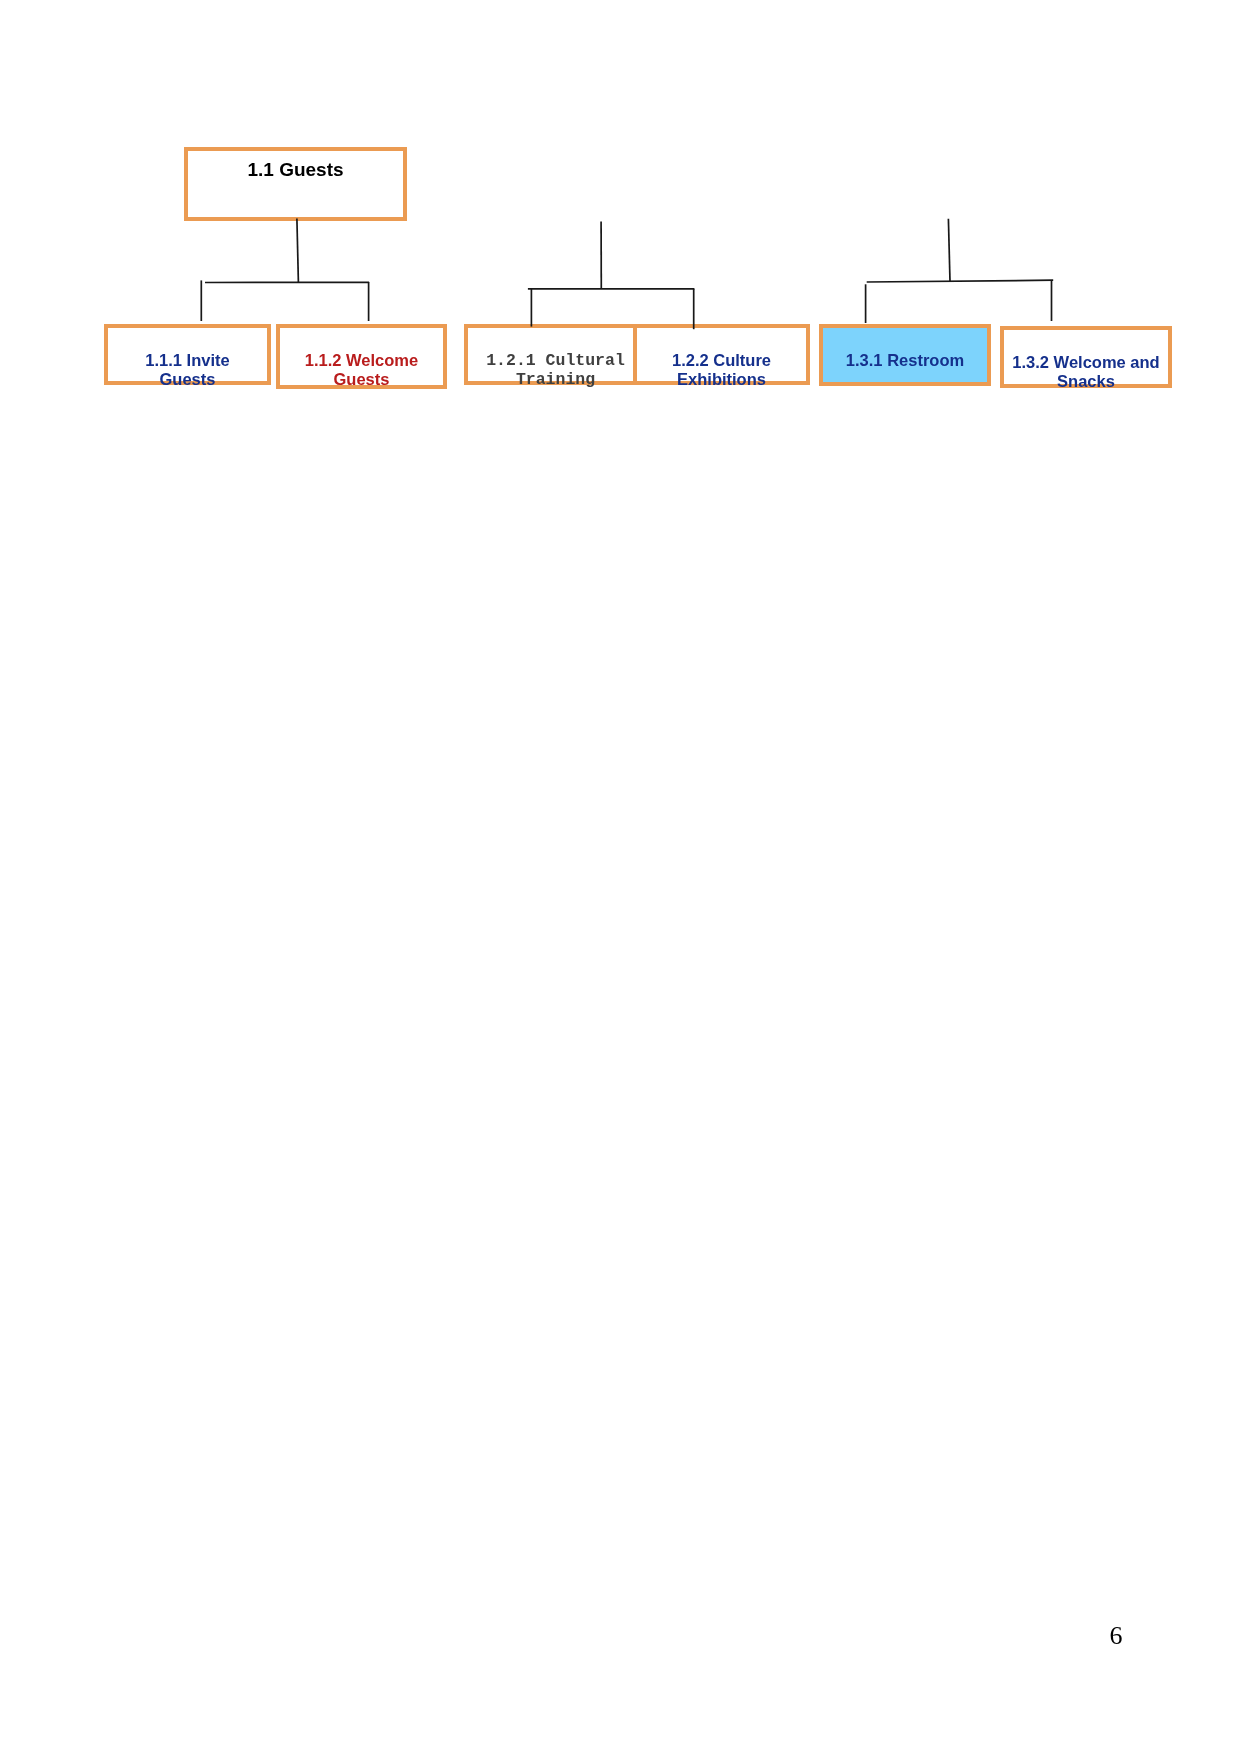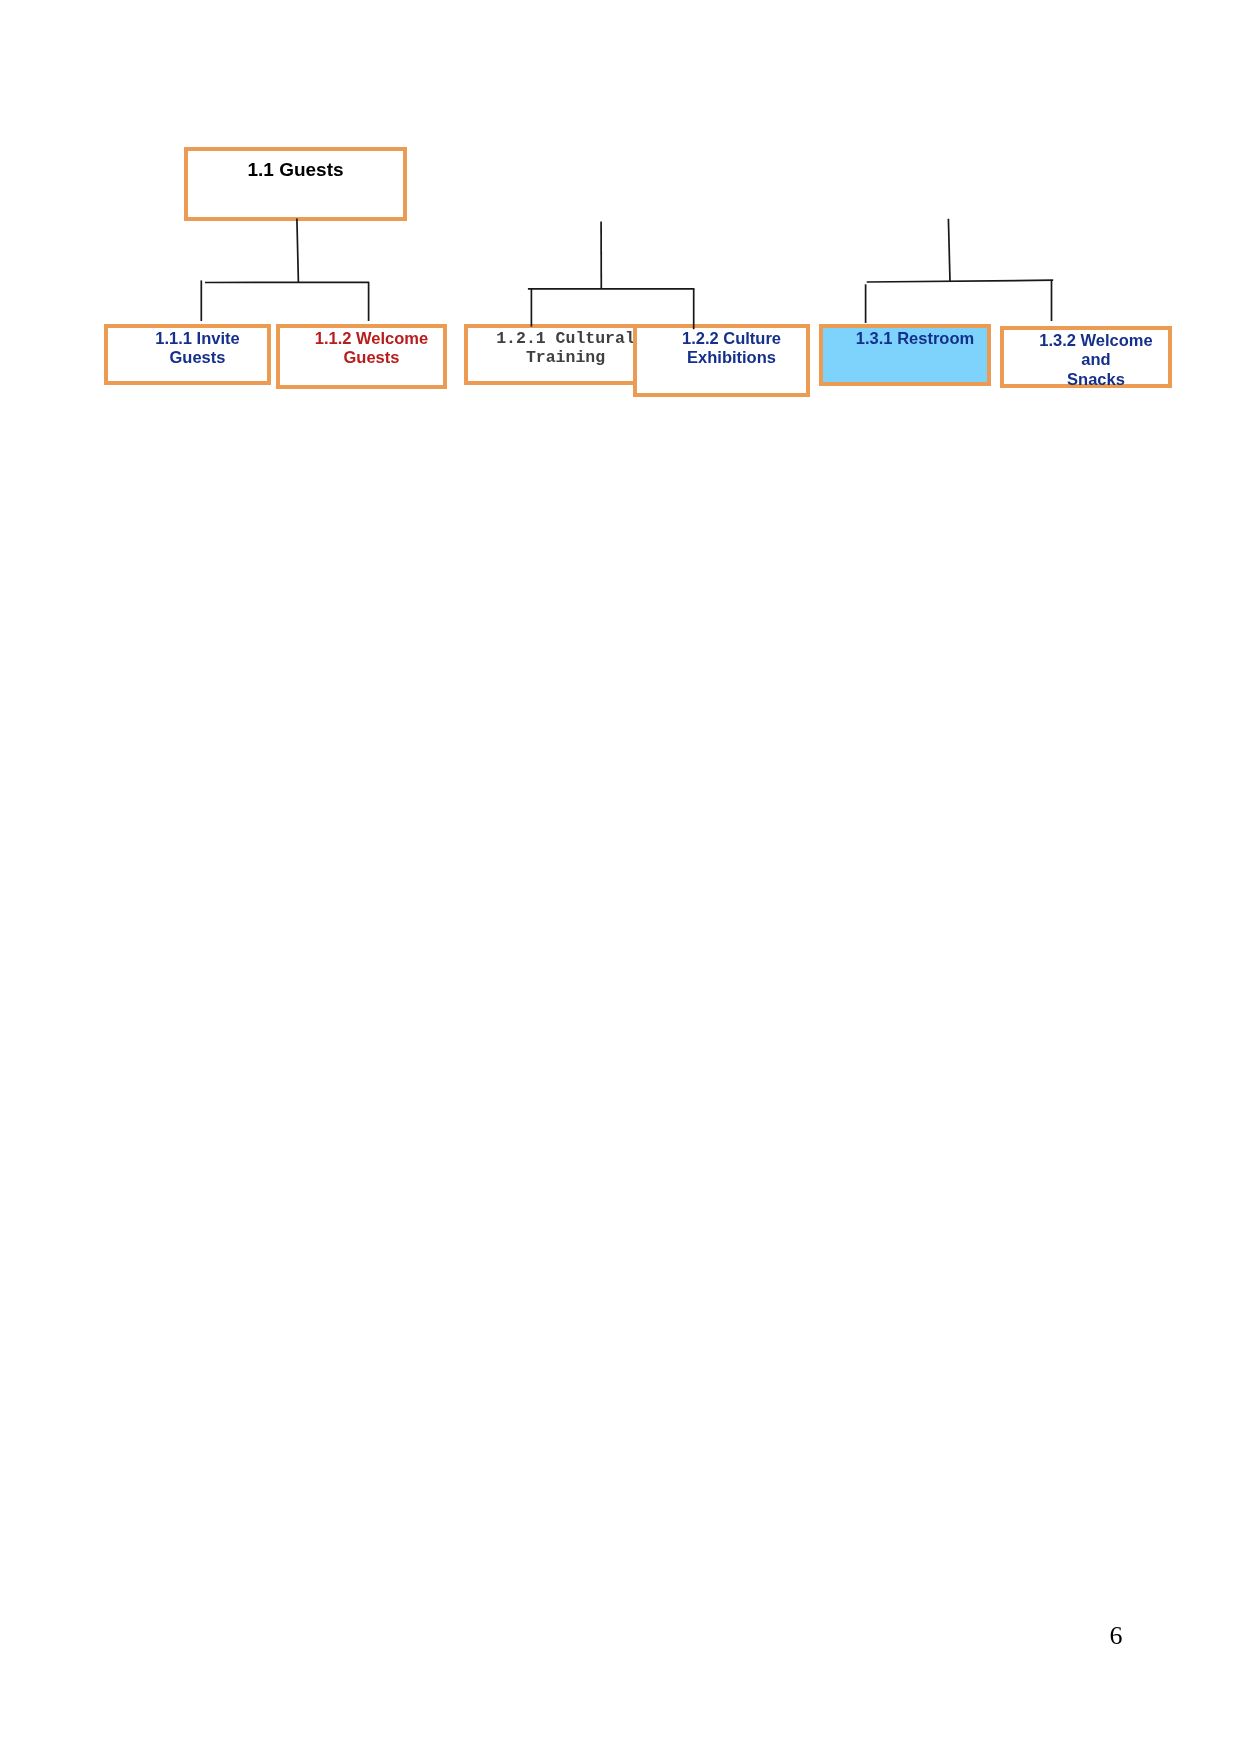--- a/index.html
+++ b/index.html
@@ -34,21 +34,21 @@
   }
   .node .lbl {
     display:block;
     position:absolute;
     left:0; right:0;
     box-sizing:border-box;
   }
   .lvl1              { color:#000000; font-size:19px;padding-left:24px; }
   .lvl1 .lbl         { top:8px; line-height:22px; }
   .lvl2              { color:#15308C; font-size:16.5px; }
-  .lvl2 .lbl         { top:1px; line-height:19.4px;padding-left:20px; }
+  .lvl2 .lbl         { top:23px; line-height:19.4px; }
 
   
   .note {
     position:absolute;
     left:193.4px; top:435.1px;
     font-size:18.85px;
     font-weight:bold;
     font-style:italic;
     color:#000000;
     white-space:nowrap;
@@ -94,21 +94,21 @@
 
     <div class="node lvl2" style="border-color: rgb(235, 155, 82); background: rgb(255, 255, 255); color: rgb(21, 48, 140); left: 104px; top: 324px; width: 167px; height: 61px;">
       <span class="lbl"><span>1.1.1 Invite</span><br><span>Guests</span></span>
     </div>
     <div class="node lvl2" style="border-color: rgb(235, 155, 82); background: rgb(255, 255, 255); color: #b91c1c; left: 276px; top: 324px; width: 171px; height: 65px;">
       <span class="lbl"><span>1.1.2 Welcome</span><br><span>Guests</span></span>
     </div>
     <div class="node lvl2" style="border-color: rgb(235, 155, 82); background: rgb(255, 255, 255); color: #404040; left: 464px; top: 324px; width: 183px; height: 61px; font-family: Liberation Mono, monospace;">
       <span class="lbl"><span>1.2.1 Cultural</span><br><span>Training</span></span>
     </div>
-    <div class="node lvl2" style="border-color: rgb(235, 155, 82); background: rgb(255, 255, 255); color: rgb(21, 48, 140); left: 633px; top: 324px; width: 177px; height: 73px;">
+    <div class="node lvl2" style="border-color: rgb(235, 155, 82); background: rgb(255, 255, 255); color: rgb(21, 48, 140); left: 633px; top: 324px; width: 177px; height: 61px;">
       <span class="lbl"><span>1.2.2 Culture</span><br><span>Exhibitions</span></span>
     </div>
     <div class="node lvl2" style="border-color: rgb(235, 155, 82); background: #7dd3fc; color: rgb(21, 48, 140); left: 819px; top: 324px; width: 172px; height: 62px;">
       <span class="lbl"><span>1.3.1 Restroom</span></span>
     </div>
     <div class="node lvl2" style="border-color: rgb(235, 155, 82); background: rgb(255, 255, 255); color: rgb(21, 48, 140); left: 1000px; top: 326px; width: 172px; height: 62px;">
       <span class="lbl"><span>1.3.2 Welcome and</span><br><span>Snacks</span></span>
     </div>
 
   </div>

